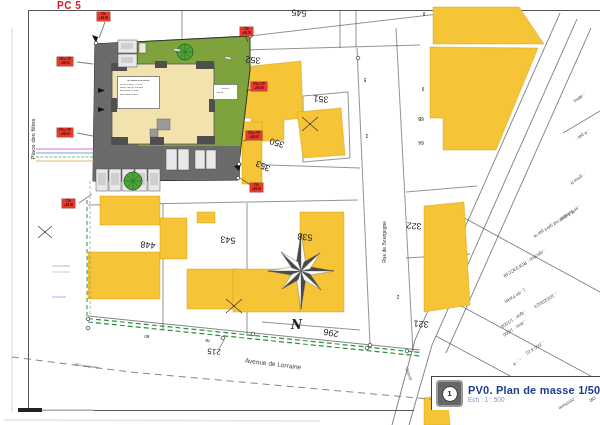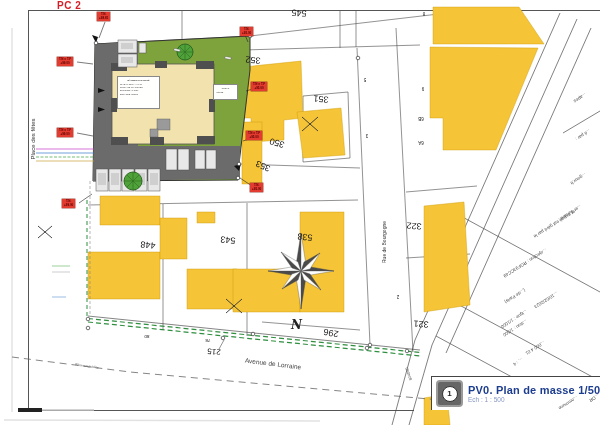--- a/index.html
+++ b/index.html
@@ -250,21 +250,21 @@
 
     <text x="384" y="244" font-size="5" fill="#333" text-anchor="middle" transform="rotate(-90 384 242)">Rue de Bourgogne</text>
     <text x="273" y="366" font-size="6.5" fill="#444" text-anchor="middle" transform="rotate(7 273 364)">Avenue de Lorraine</text>
     <text x="33" y="141" font-size="6" fill="#333" text-anchor="middle" transform="rotate(-90 33 139)">Place des fêtes</text>
     <text x="87" y="367" font-size="3.2" fill="#555" text-anchor="middle" transform="rotate(8 87 366)">Réseaux publics</text>
     <text x="408" y="376" font-size="4" fill="#555" text-anchor="middle" transform="rotate(252 408 374)">824080</text>
     <text x="291" y="329" font-size="12" font-weight="bold" font-style="italic" font-family="DejaVu Serif, serif" fill="#222">N</text>
   </g>
 </svg>
 
-<div class="pc6">PC 2</div>
+<div class="pc6">PC 5</div>
 
 <div class="elev" style="left:97px;top:12px">
       <span>T.N.</span>
       <span>+98.81</span>
     </div>
 <div class="elev" style="left:57px;top:57px">
       <span>T.N = T.F</span>
       <span>+99.00</span>
     </div>
 <div class="elev" style="left:57px;top:128px">

